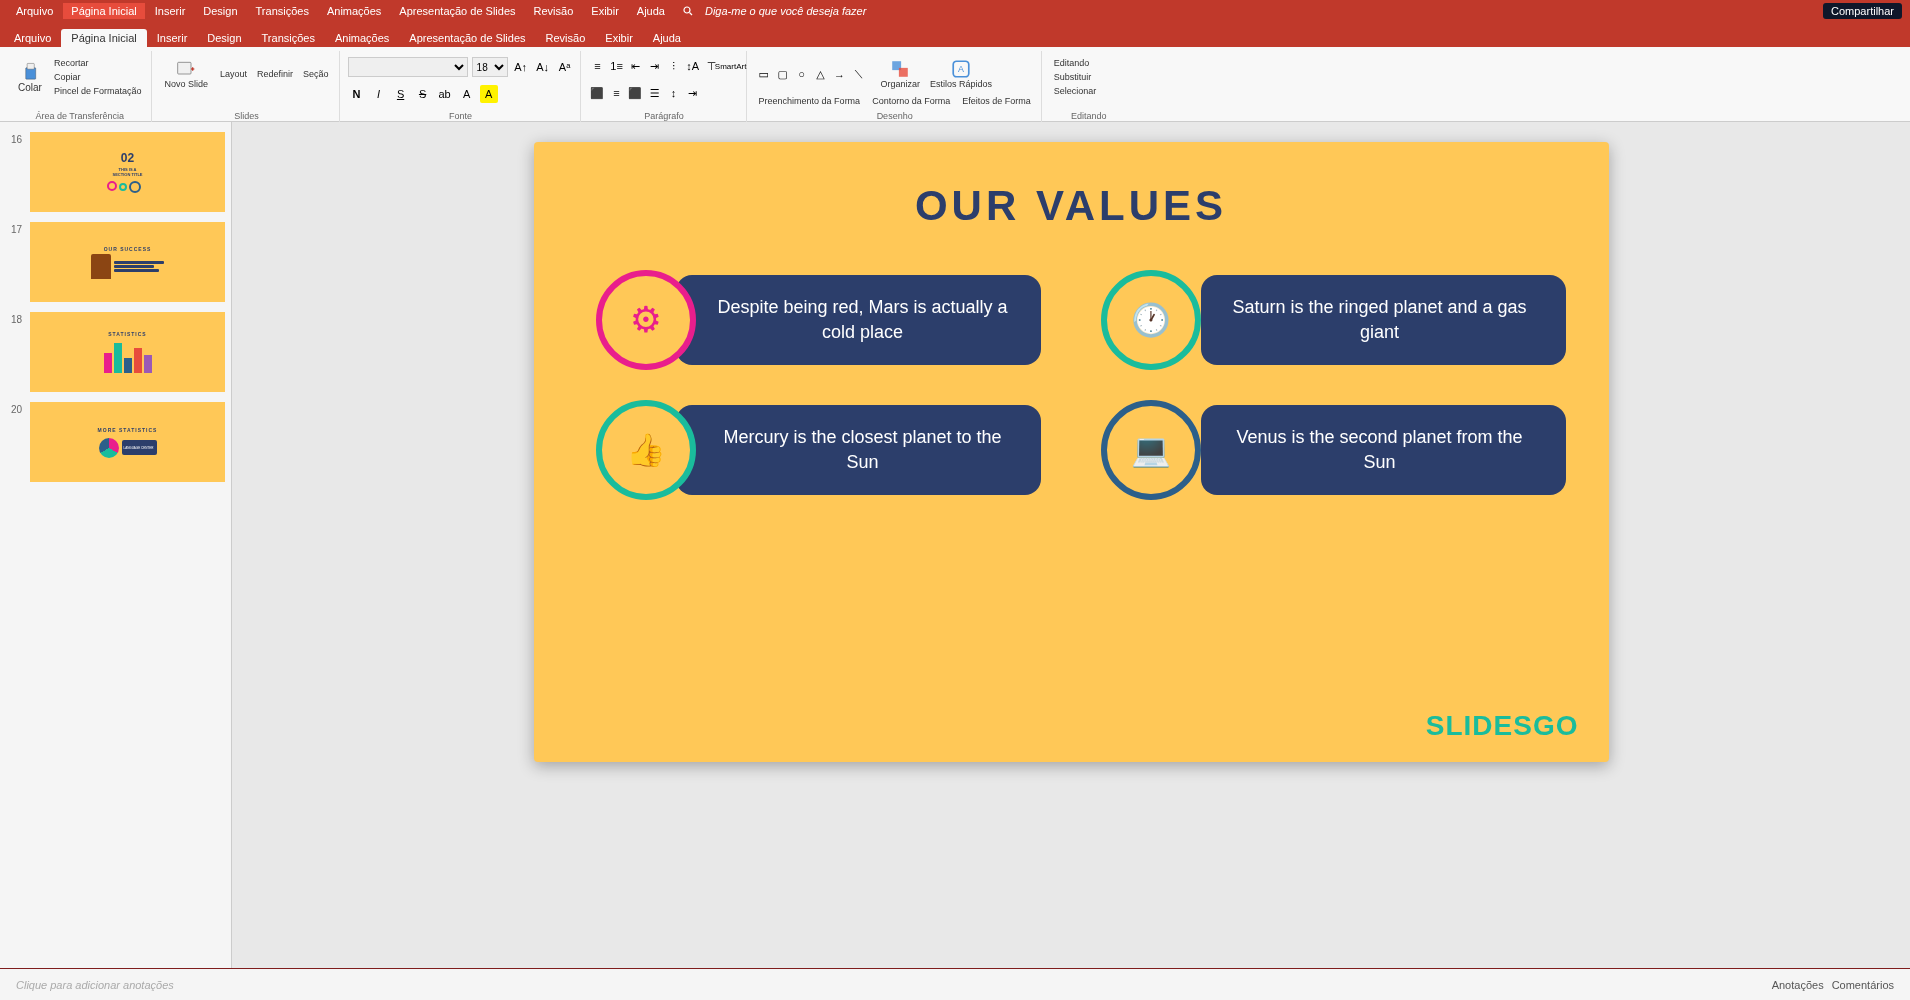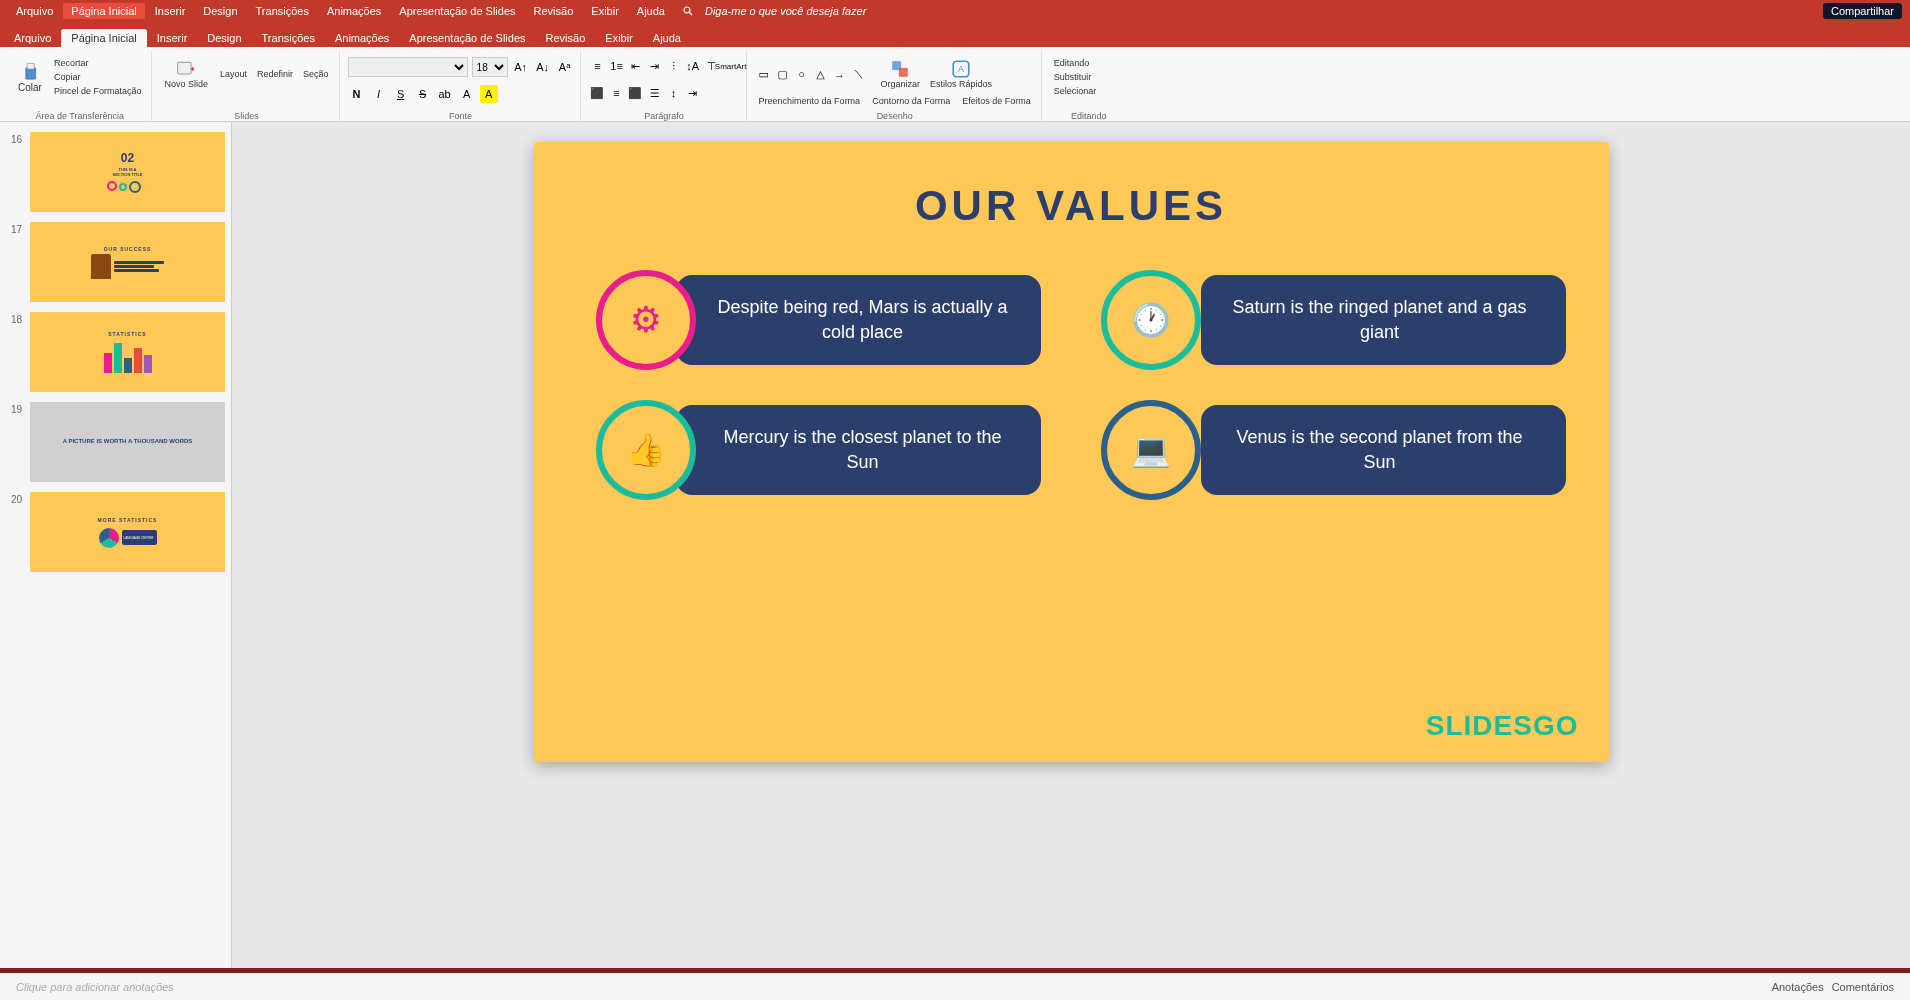--- a/index.html
+++ b/index.html
@@ -251,21 +251,21 @@
       font-size: 28px;
       font-weight: 900;
       color: #1abc9c;
       letter-spacing: 1px;
     }
 
     
     .notes-bar {
       height: 32px;
       background: #f5f5f5;
-      border-top: 5px solid #7f1d1d;
+      border-top: 1px solid #7f1d1d;
       display: flex;
       align-items: center;
       padding: 0 16px;
       font-size: 11px;
       color: #666;
       gap: 8px;
     }
     .notes-bar .slide-info { margin-right: auto; }
     .notes-bar .right-controls { display: flex; gap: 8px; align-items: center; }
 
@@ -584,30 +584,20 @@
               <div style="width:8px;height:30px;background:#1abc9c;"></div>
               <div style="width:8px;height:15px;background:#2c5f8a;"></div>
               <div style="width:8px;height:25px;background:#e74c3c;"></div>
               <div style="width:8px;height:18px;background:#9b59b6;"></div>
             </div>
           </div>
         </div>
       </div>
     </div>
 
-    <div class="slide-thumb">
-      <span class="slide-num">19</span>
-      <div class="slide-thumb-img">
-        <div class="slide-thumb-inner thumb-19" style="background:#d0d0d0;">
-          <div class="thumb-content">
-            <div style="font-size:6px;font-weight:bold;color:#2c3e6b;text-align:center;line-height:1.3;">A PICTURE IS WORTH A THOUSAND WORDS</div>
-          </div>
-        </div>
-      </div>
-    </div>
 
     <div class="slide-thumb">
       <span class="slide-num">20</span>
       <div class="slide-thumb-img">
         <div class="slide-thumb-inner thumb-20">
           <div class="thumb-content">
             <div style="font-size:5px;font-weight:bold;color:#2c3e6b;letter-spacing:1px;">MORE STATISTICS</div>
             <div style="display:flex;gap:3px;margin-top:3px;align-items:center;">
               <div style="width:20px;height:20px;border-radius:50%;background:conic-gradient(#e91e8c 0 120deg, #1abc9c 120deg 240deg, #2c5f8a 240deg);"></div>
               <div style="width:35px;height:15px;background:#2c3e6b;border-radius:2px;display:flex;align-items:center;padding:2px;">

